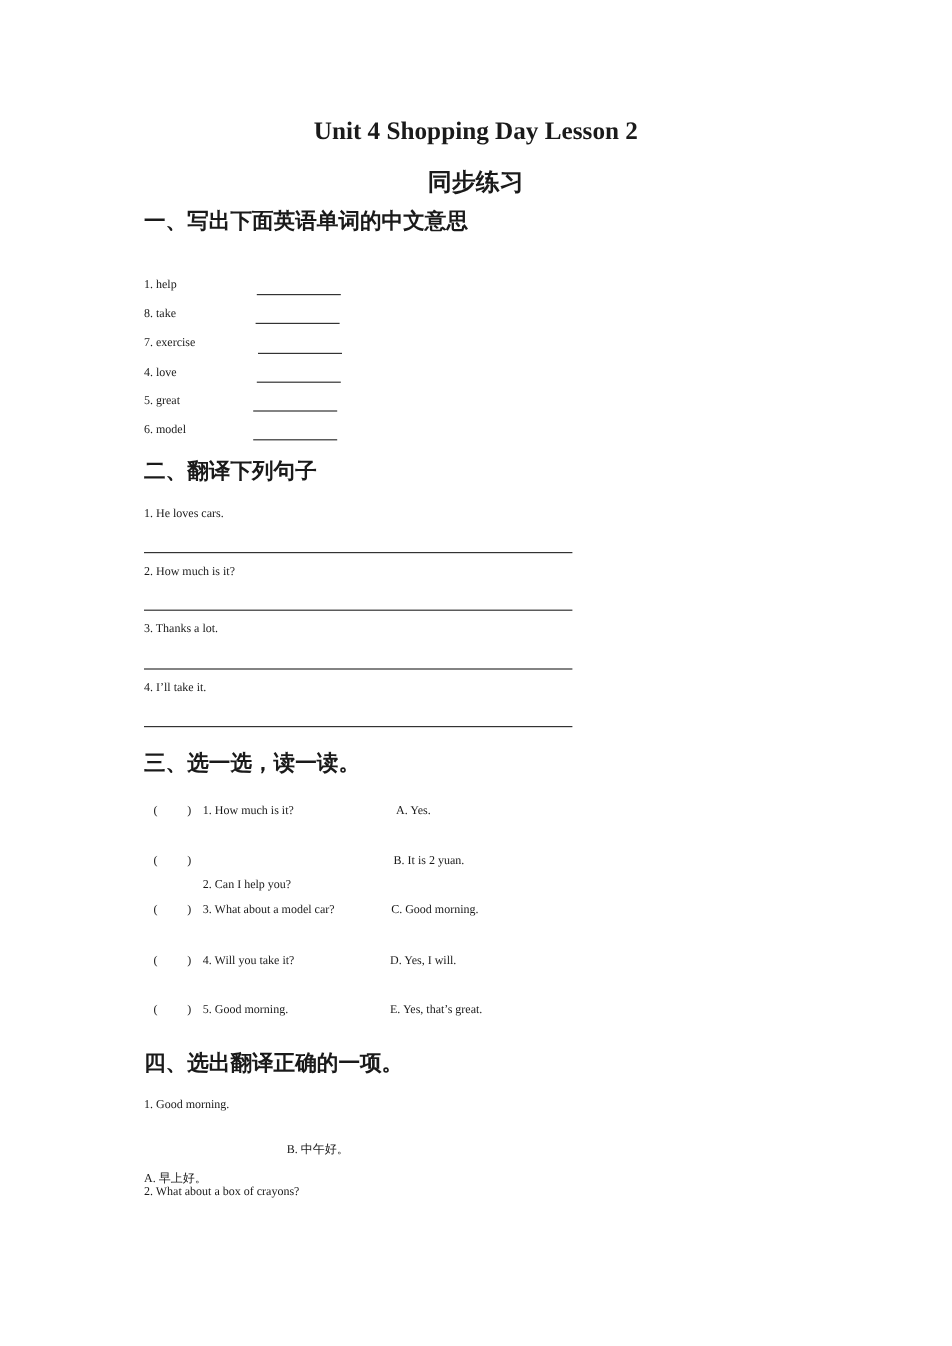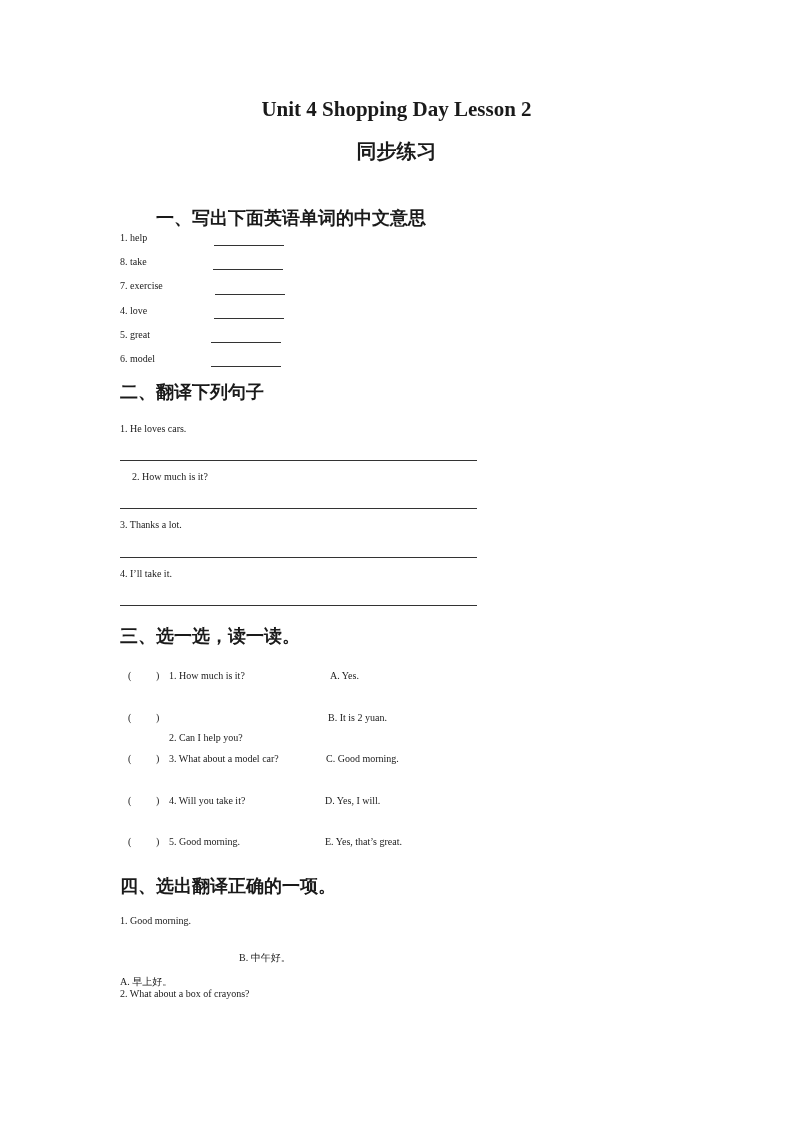--- a/index.html
+++ b/index.html
@@ -13,40 +13,40 @@
   .t { font-size: 10px; }
   .blank { height: 0; border-bottom: 1px solid #333; }
   .rule { left: 120px; width: 357px; height: 0; border-bottom: 1px solid #333; }
 </style>
 </head>
 <body>
 
 <div class="abs title">Unit 4 Shopping Day Lesson 2</div>
 <div class="abs subtitle">同步练习</div>
 
-<div class="abs h" style="top:206px;margin-left:36px;">一、写出下面英语单词的中文意思</div>
+<div class="abs h" style="top:172px;">一、写出下面英语单词的中文意思</div>
 
 <div class="abs t" style="left:120px;top:232px;">1. help</div>
 <div class="abs blank" style="left:214px;top:245px;width:70px;"></div>
 <div class="abs t" style="left:120px;top:256px;">8. take</div>
 <div class="abs blank" style="left:213px;top:269px;width:70px;"></div>
 <div class="abs t" style="left:120px;top:280px;">7. exercise</div>
 <div class="abs blank" style="left:215px;top:294px;width:70px;"></div>
 <div class="abs t" style="left:120px;top:305px;">4. love</div>
 <div class="abs blank" style="left:214px;top:318px;width:70px;"></div>
 <div class="abs t" style="left:120px;top:329px;">5. great</div>
 <div class="abs blank" style="left:211px;top:342px;width:70px;"></div>
 <div class="abs t" style="left:120px;top:353px;">6. model</div>
 <div class="abs blank" style="left:211px;top:366px;width:70px;"></div>
 
 <div class="abs h" style="top:380px;">二、翻译下列句子</div>
 
 <div class="abs t" style="left:120px;top:423px;">1. He loves cars.</div>
 <div class="abs rule" style="top:460px;"></div>
-<div class="abs t" style="left:132px;top:471px;">2. How much is it?</div>
+<div class="abs t" style="left:120px;top:471px;">2. How much is it?</div>
 <div class="abs rule" style="top:508px;"></div>
 <div class="abs t" style="left:120px;top:519px;">3. Thanks a lot.</div>
 <div class="abs rule" style="top:557px;"></div>
 <div class="abs t" style="left:120px;top:568px;">4. I’ll take it.</div>
 <div class="abs rule" style="top:605px;"></div>
 
 <div class="abs h" style="top:624px;">三、选一选，读一读。</div>
 
 <div class="abs t" style="left:128px;top:670px;">(</div>
 <div class="abs t" style="left:156px;top:670px;">)</div>

